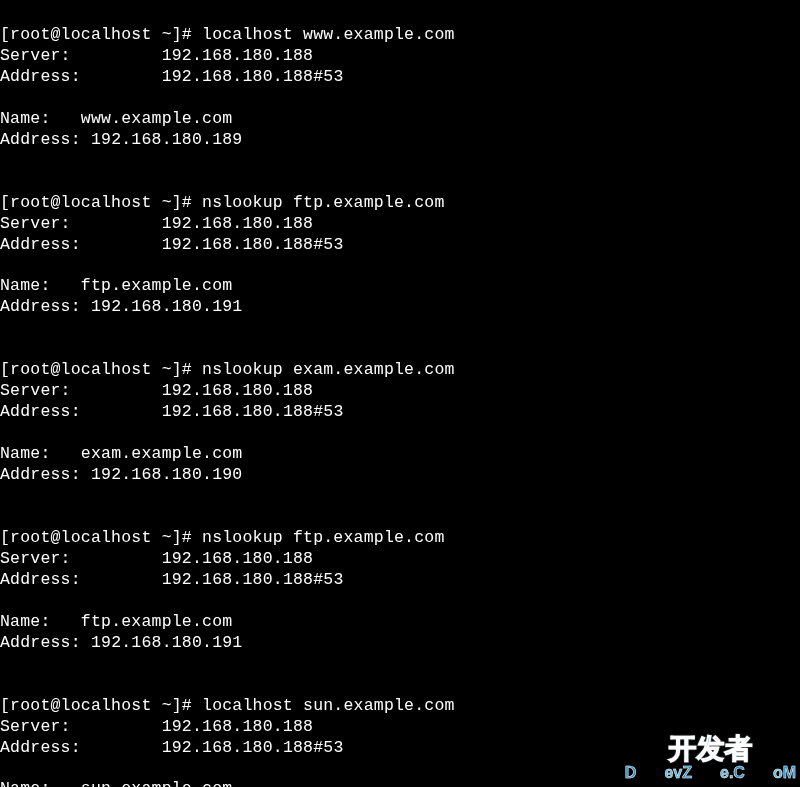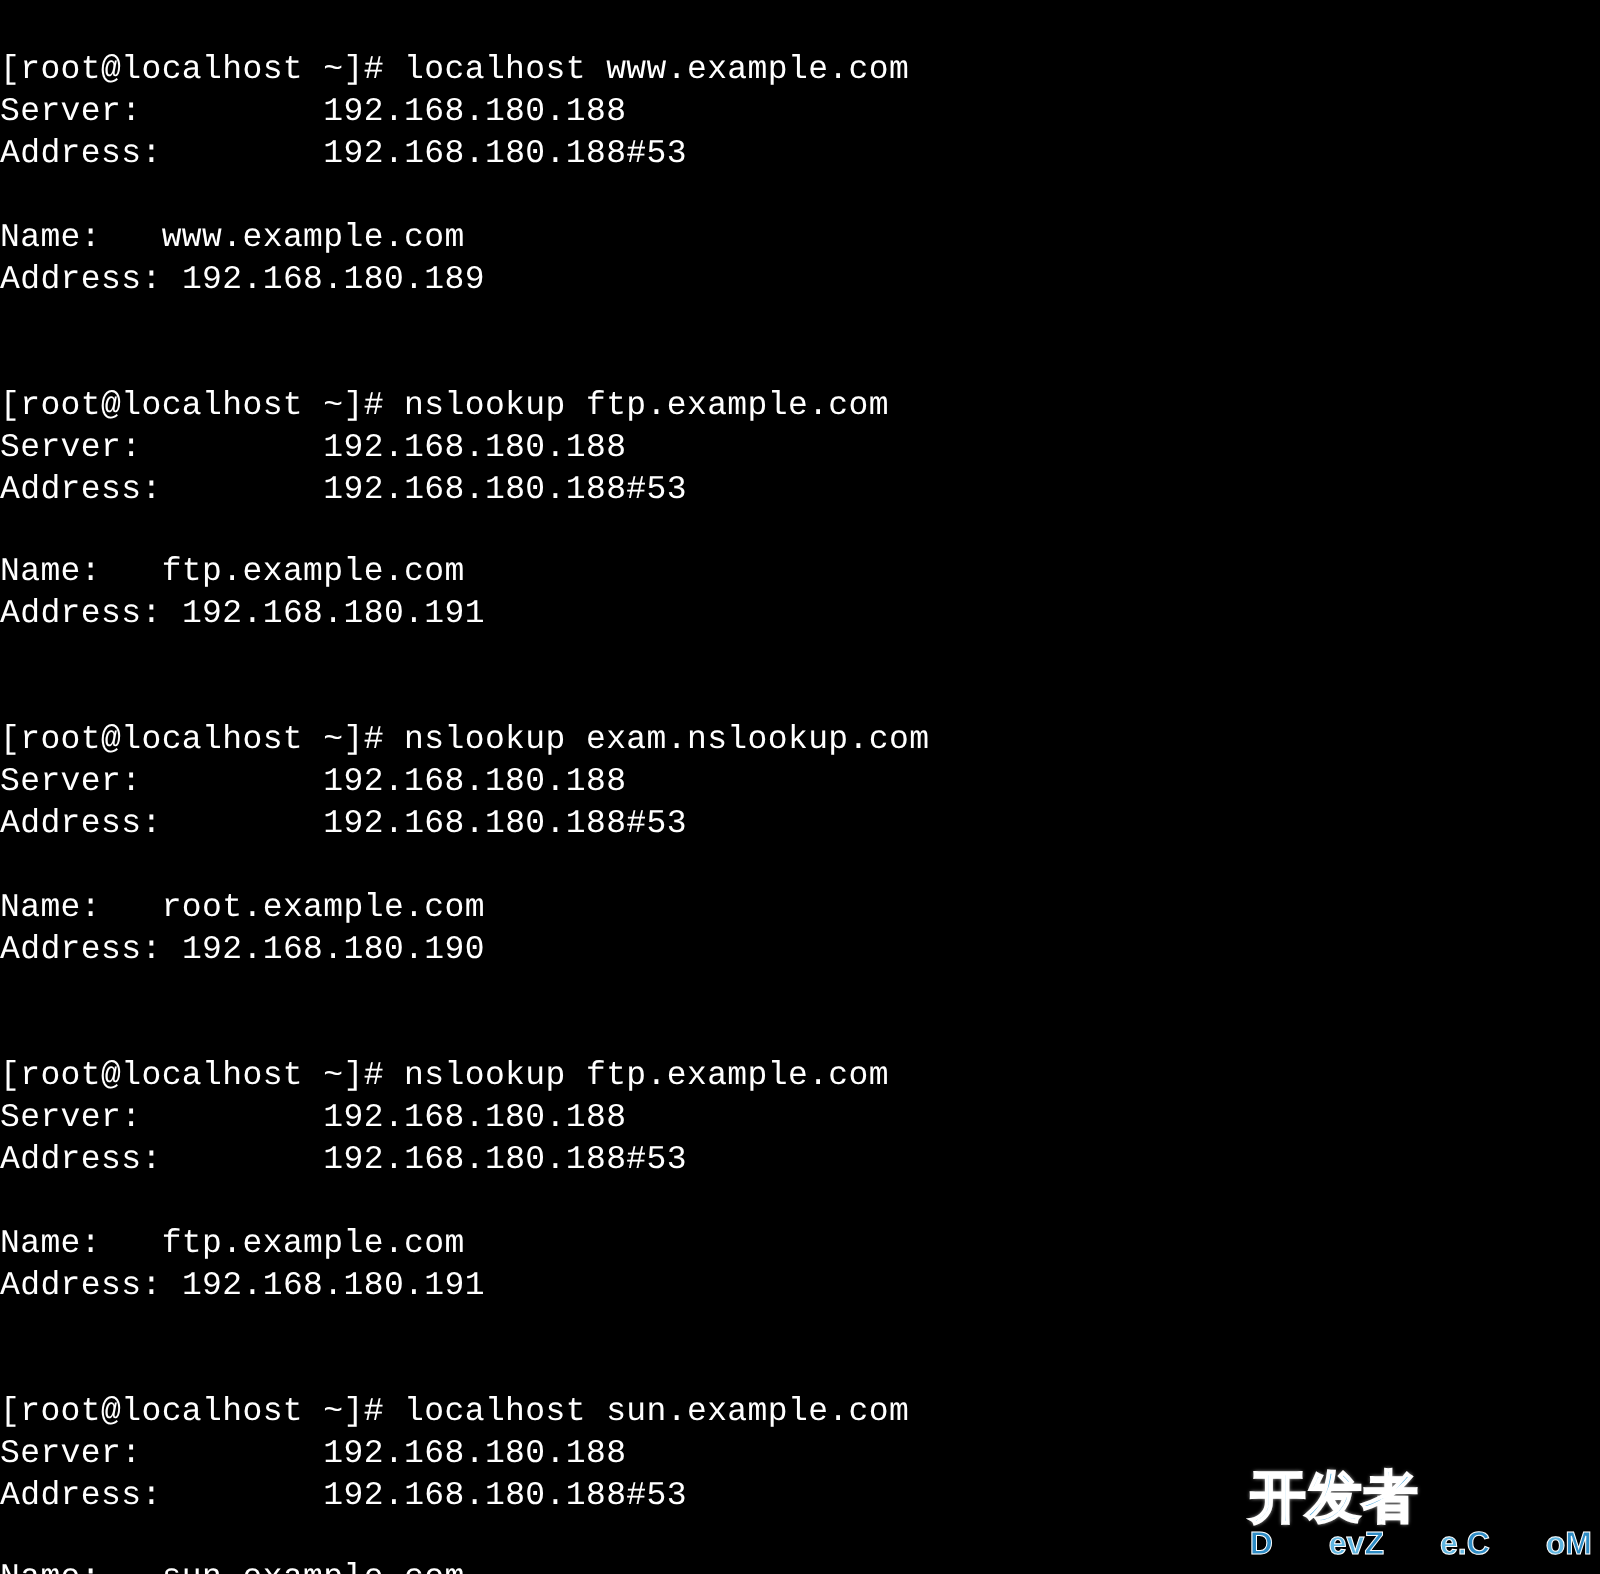--- a/index.html
+++ b/index.html
@@ -26,21 +26,21 @@
     .block {
       margin-bottom: 21px;
     }
     .block:last-of-type {
       margin-bottom: 0;
     }
     .watermark {
       position: absolute;
       right: 4px;
       bottom: 6px;
-      text-align: left;
+      text-align: center;
       font-family: Arial, sans-serif;
       letter-spacing: 0;
       pointer-events: none;
       margin-top: 22px;
     }
     .watermark .cn {
       font-size: 28px;
       font-weight: bold;
       color: #3a9fd8;
       -webkit-text-stroke: 1px #ffffff;
@@ -67,25 +67,25 @@
 <span>Address:</span>        <span>192.168.180.188#53</span>
 
 <span>Name:</span>   <span>www.example.com</span>
 <span>Address:</span> <span>192.168.180.189</span></div>
 <div class="block"><span>[root@localhost ~]# </span><span>nslookup ftp.example.com</span>
 <span>Server:</span>         <span>192.168.180.188</span>
 <span>Address:</span>        <span>192.168.180.188#53</span>
 
 <span>Name:</span>   <span>ftp.example.com</span>
 <span>Address:</span> <span>192.168.180.191</span></div>
-<div class="block"><span>[root@localhost ~]# </span><span>nslookup exam.nslookup.com</span>
+<div class="block"><span>[root@localhost ~]# </span><span>nslookup exam.example.com</span>
 <span>Server:</span>         <span>192.168.180.188</span>
 <span>Address:</span>        <span>192.168.180.188#53</span>
 
-<span>Name:</span>   <span>root.example.com</span>
+<span>Name:</span>   <span>exam.example.com</span>
 <span>Address:</span> <span>192.168.180.190</span></div>
 <div class="block"><span>[root@localhost ~]# </span><span>nslookup ftp.example.com</span>
 <span>Server:</span>         <span>192.168.180.188</span>
 <span>Address:</span>        <span>192.168.180.188#53</span>
 
 <span>Name:</span>   <span>ftp.example.com</span>
 <span>Address:</span> <span>192.168.180.191</span></div>
 <div class="block"><span>[root@localhost ~]# </span><span>localhost sun.example.com</span>
 <span>Server:</span>         <span>192.168.180.188</span>
 <span>Address:</span>        <span>192.168.180.188#53</span>

